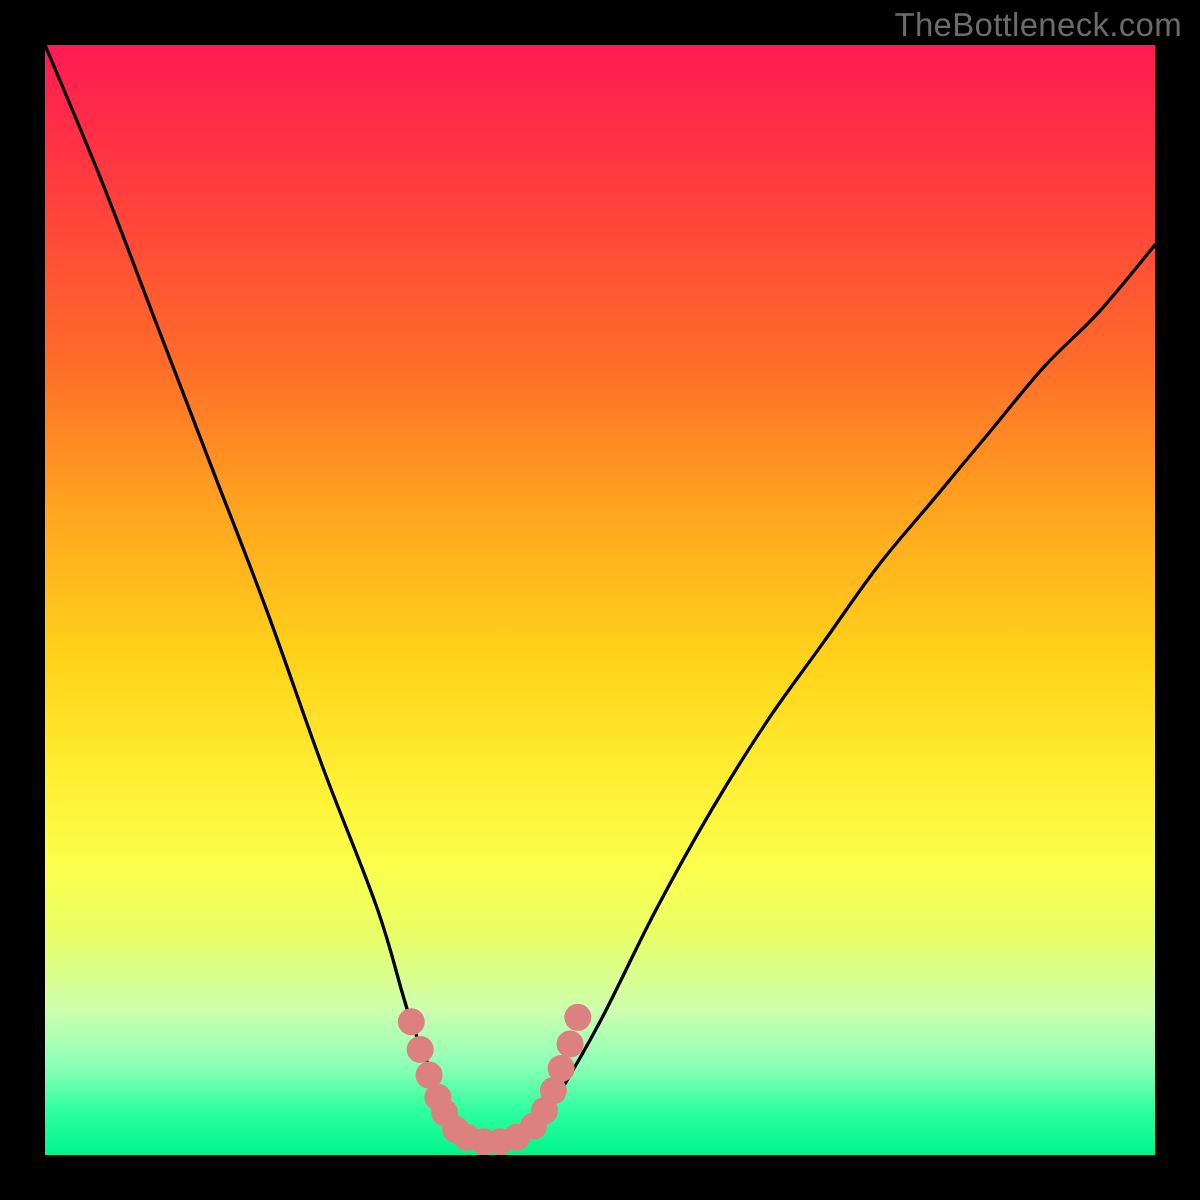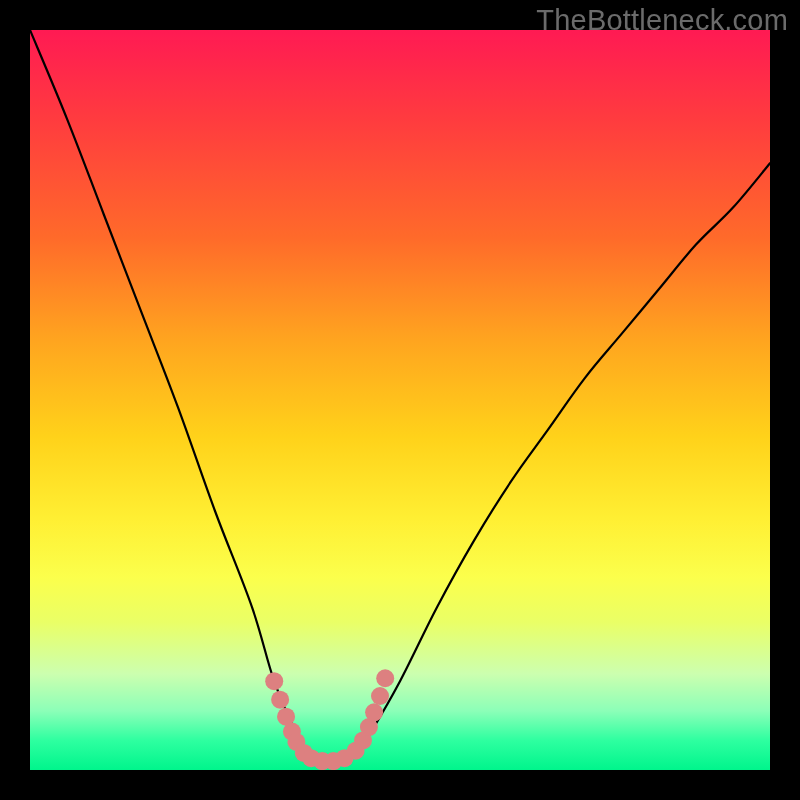--- a/index.html
+++ b/index.html
@@ -36,21 +36,21 @@
       #8cffb8 92%,
       #2effa0 96%,
       #00f58c 100%
     );
   }
   .watermark {
     position: absolute;
     top: 4px;
     right: 12px;
     color: #6b6b6b;
-    font-size: 29px;
+    font-size: 22px;
     letter-spacing: 0.2px;
     font-weight: 400;
     user-select: none;
   }
   svg.curve {
     position: absolute;
     left: 0;
     top: 0;
     width: 740px;
     height: 740px;

